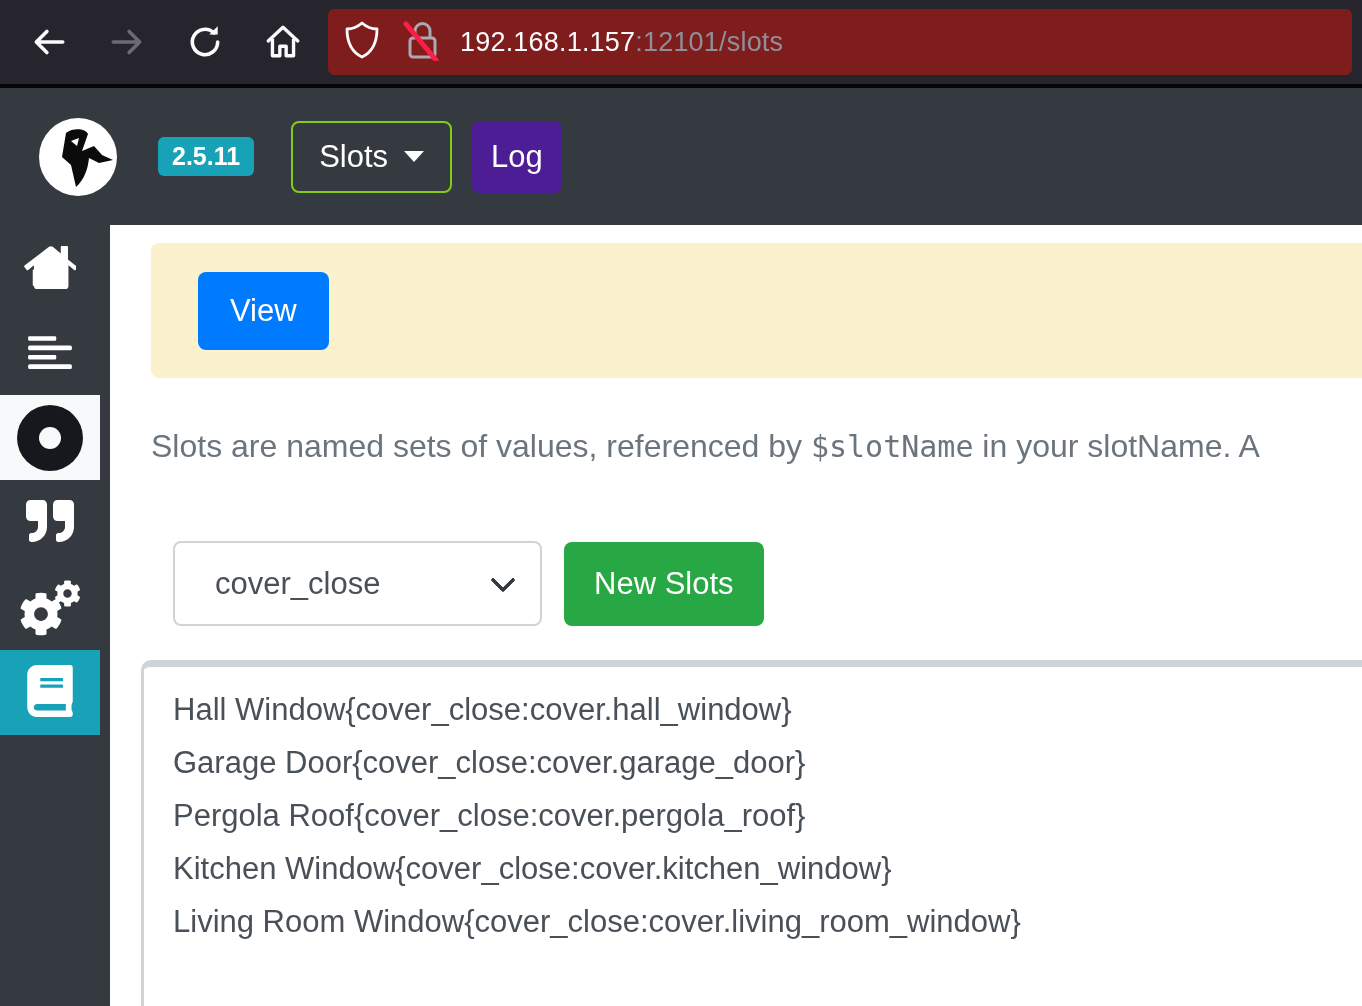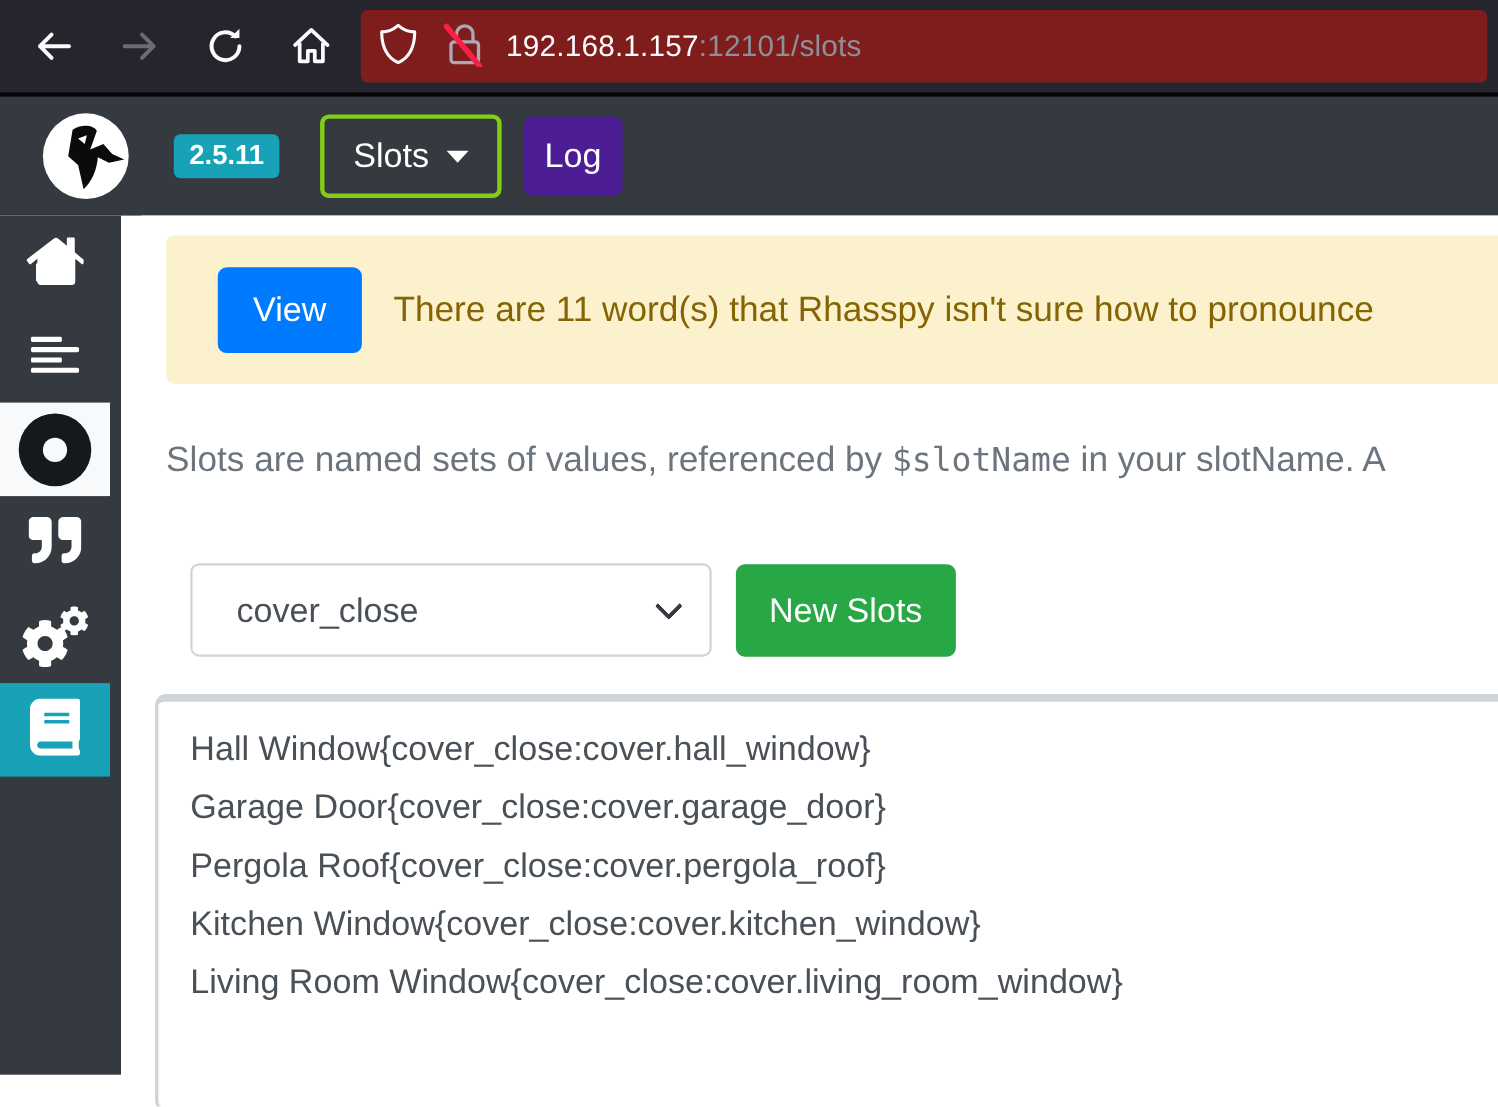--- a/index.html
+++ b/index.html
@@ -42,41 +42,41 @@
     font-size: 27px;
     color: #fbfbfe;
     margin-left: 18px;
     white-space: nowrap;
     letter-spacing: 0.2px;
   }
   .url-muted { color: #8f8f99; }
 
   
   .app-header {
-    height: 108px;
+    height: 137px;
     background: #343a40;
     display: flex;
     align-items: center;
     padding-left: 38px;
   }
   .logo { width: 80px; height: 80px; flex-shrink: 0; }
   .version-badge {
     margin-left: 40px;
     background: #17a2b8;
     color: #ffffff;
     font-weight: bold;
     font-size: 25px;
     padding: 6px 14px;
     border-radius: 6px;
     line-height: 1.1;
   }
   .slots-dropdown {
     margin-left: 37px;
     background: transparent;
-    border: 4px solid #84cc16;
+    border: 2px solid #84cc16;
     color: #ffffff;
     font-size: 31px;
     font-family: "Liberation Sans", sans-serif;
     padding: 16px 26px;
     border-radius: 8px;
     display: flex;
     align-items: center;
     gap: 16px;
     cursor: pointer;
   }
@@ -184,21 +184,21 @@
     color: #ffffff;
     font-size: 31px;
     font-family: "Liberation Sans", sans-serif;
     padding: 24px 32px;
     border-radius: 8px;
     cursor: pointer;
   }
   .select-wrap {
     position: relative;
     margin-left: 22px;
-    width: 474px;
+    width: 369px;
     height: 85px;
   }
   .slot-select {
     appearance: none;
     -webkit-appearance: none;
     width: 100%;
     height: 100%;
     border: 2px solid #ced4da;
     border-radius: 8px;
     background: #ffffff;
@@ -354,21 +354,20 @@
         <svg width="46" height="52" viewBox="0 0 448 512">
             <path fill="#ffffff" d="M448 360V24c0-13.3-10.7-24-24-24H96C43 0 0 43 0 96v320c0 53 43 96 96 96h328c13.3 0 24-10.7 24-24v-16c0-7.5-3.5-14.3-8.9-18.7-4.2-15.4-4.2-59.3 0-74.7 5.4-4.3 8.9-11.1 8.9-18.6zM128 134c0-3.3 2.7-6 6-6h212c3.3 0 6 2.7 6 6v20c0 3.3-2.7 6-6 6H134c-3.3 0-6-2.7-6-6v-20zm0 64c0-3.3 2.7-6 6-6h212c3.3 0 6 2.7 6 6v20c0 3.3-2.7 6-6 6H134c-3.3 0-6-2.7-6-6v-20zm253.4 250H96c-17.7 0-32-14.3-32-32 0-17.6 14.4-32 32-32h285.4c-1.9 17.1-1.9 46.9 0 64z"></path>
           </svg>
       </span>
     </div>
   </div>
 
   <div class="content">
     <div class="alert-warning">
       <button class="view-button">View</button>
-      <span class="alert-msg">There are 11 word(s) that Rhasspy isn't sure how to pronounce</span>
     </div>
 
     <p class="intro"><span>Slots are named sets of values, referenced by </span><code>$slotName</code><span> in your slotName. A</span></p>
 
     <div class="controls">
       <div class="select-wrap">
         <select class="slot-select">
           <option>cover_close</option>
         </select>
         <span class="select-chevron"></span>

